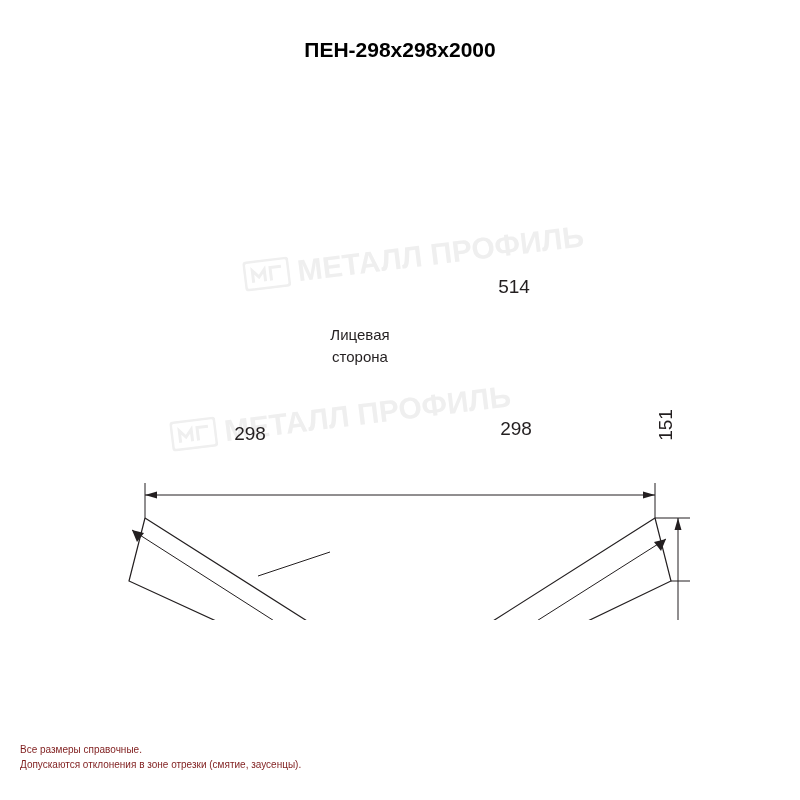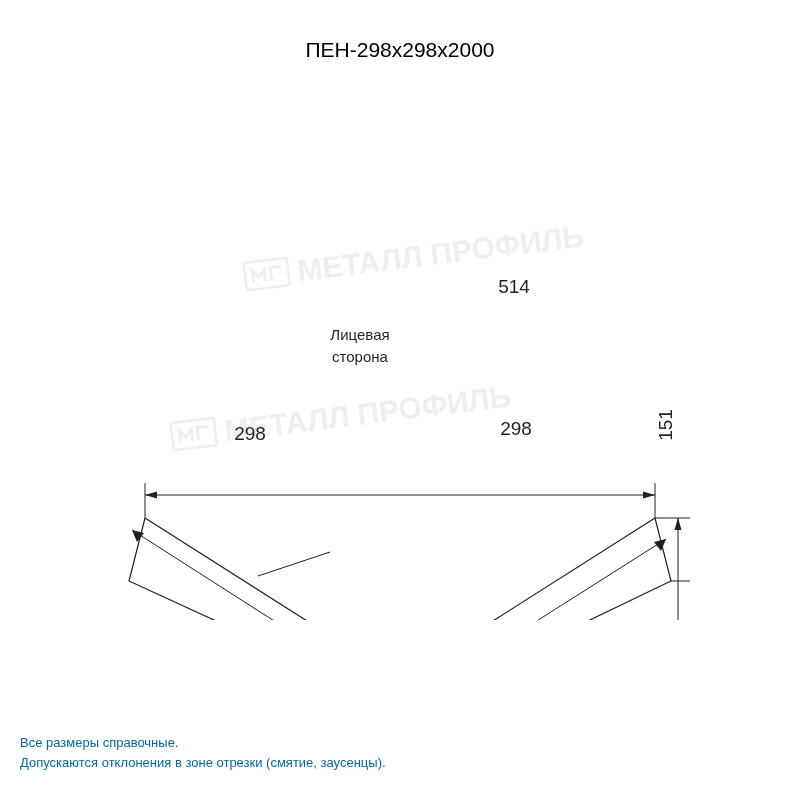--- a/index.html
+++ b/index.html
@@ -34,39 +34,39 @@
   }
   .title-sub {
     margin-top: 16px;
     font-size: 21px;
     font-weight: bold;
     line-height: 1.35;
   }
   .title-code {
     margin-top: 14px;
     font-size: 21px;
-    font-weight: normal;
+    font-weight: bold;
   }
   .drawing {
     position: absolute;
     top: 200px;
     left: 0;
     width: 784px;
     height: 420px;
   }
   .drawing svg {
     display: block;
   }
   .footnotes {
     position: absolute;
     left: 20px;
     bottom: 28px;
-    font-size: 13px;
+    font-size: 10px;
     line-height: 1.5;
-    color: #0369a1;
+    color: #7f1d1d;
   }
   .wm {
     position: absolute;
     font-family: "Liberation Sans", sans-serif;
     font-weight: bold;
     color: #efefef;
     white-space: nowrap;
     user-select: none;
     pointer-events: none;
   }

